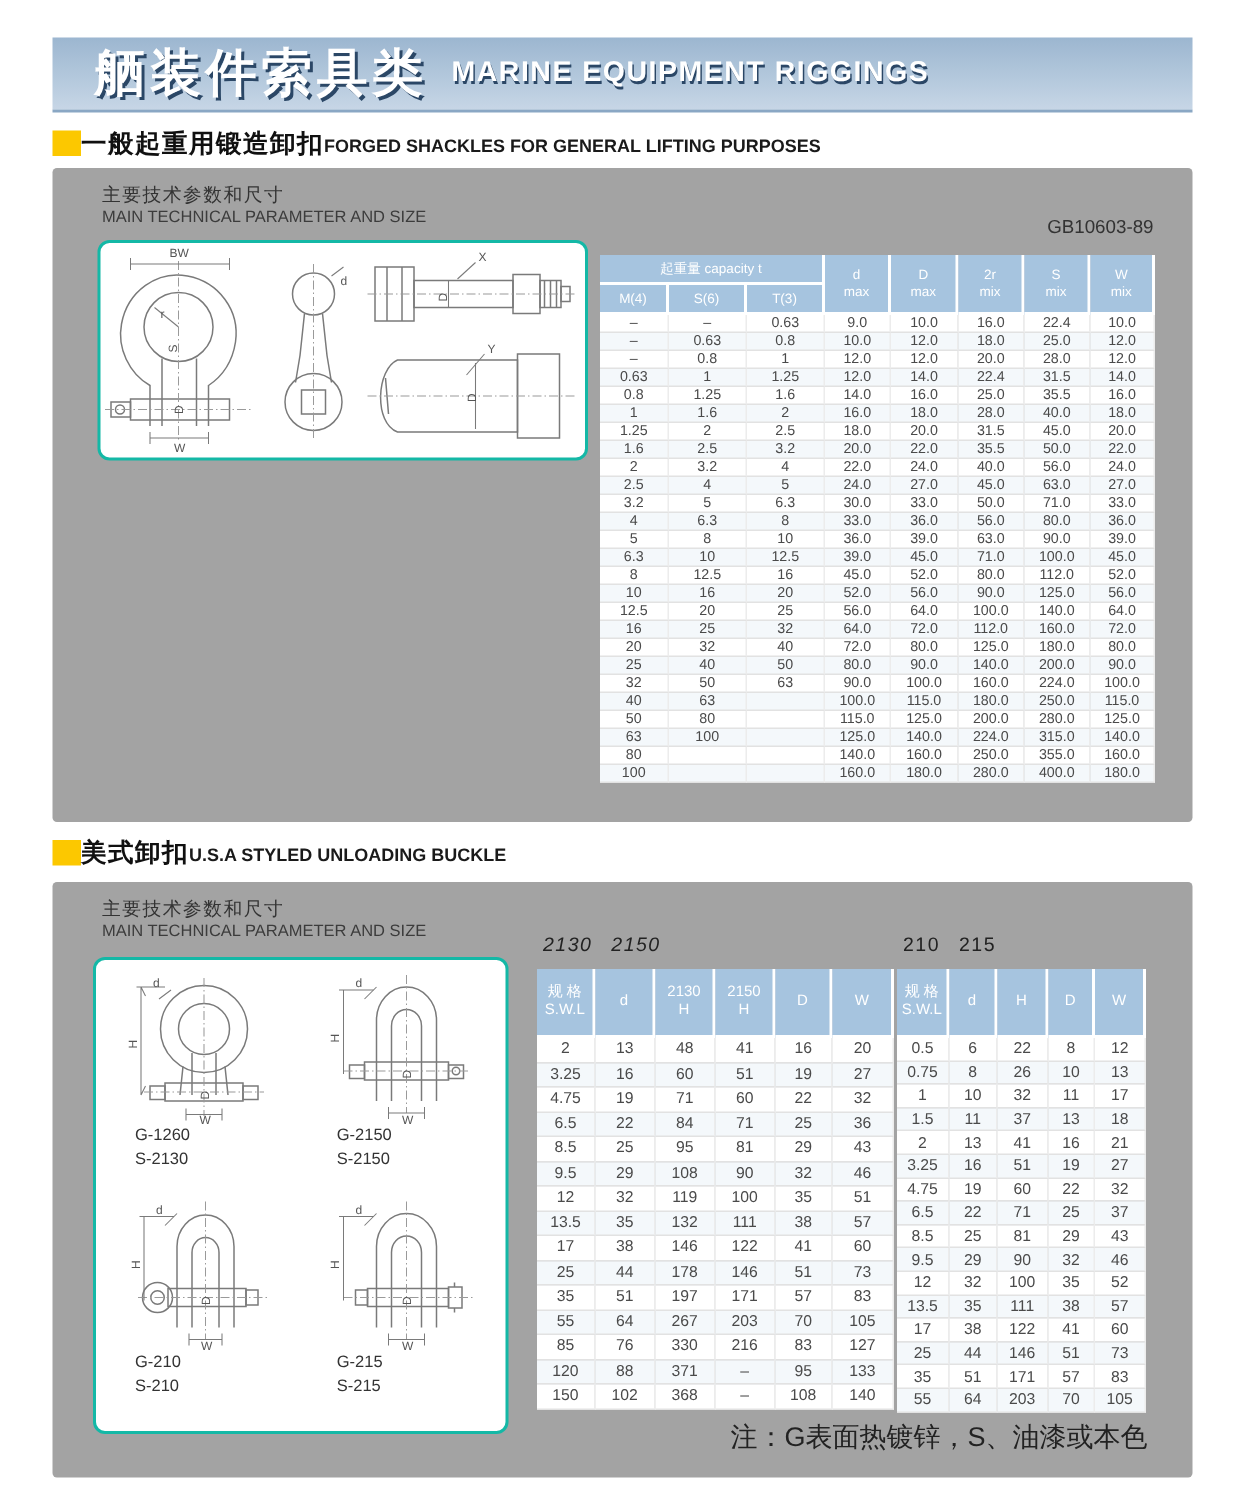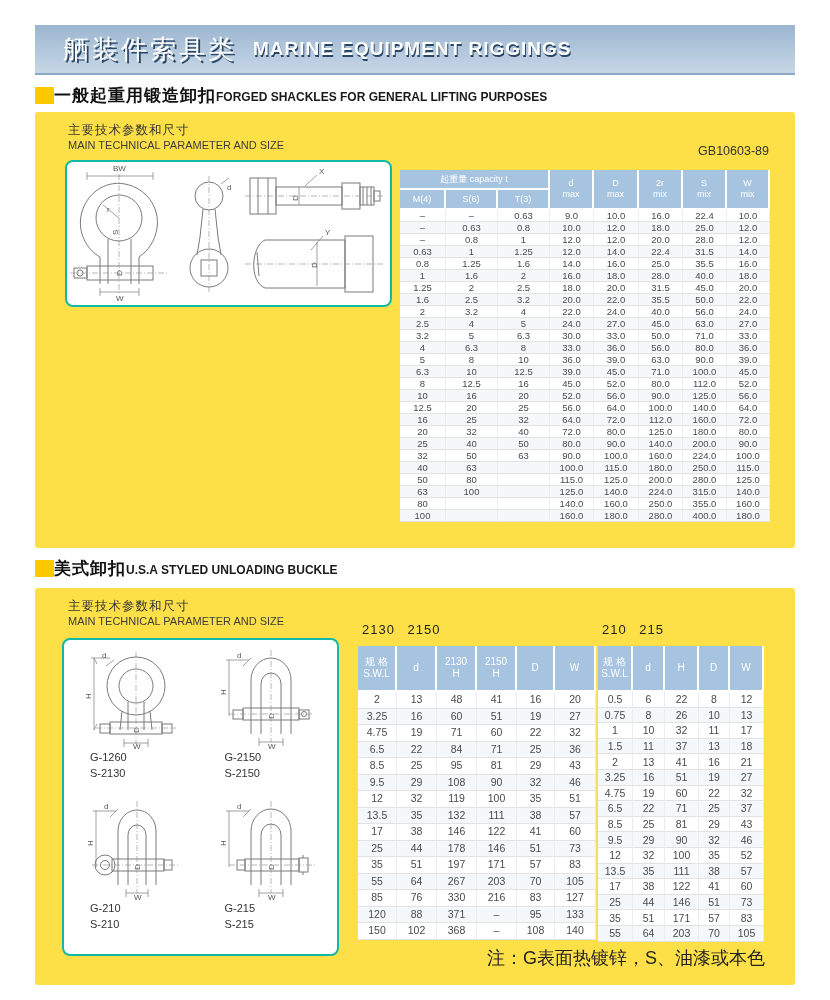--- a/index.html
+++ b/index.html
@@ -9,37 +9,37 @@
     -webkit-font-smoothing:antialiased;
   }
   
   .banner{
     position:absolute;left:35px;top:25px;width:760px;height:50px;
     background:linear-gradient(180deg,#9cb6d0 0%,#b3c8dc 55%,#c7d6e6 100%);
     border-bottom:2px solid #8aa7c4;
     display:flex;align-items:center;padding-left:28px;gap:16px;box-sizing:border-box;
   }
   .banner-zh{
-    font-size:26px;font-weight:normal;color:#ffffff;letter-spacing:3px;
+    font-size:34px;font-weight:bold;color:#ffffff;letter-spacing:3px;
     text-shadow:2px 2px 0 #2b4766;
   }
   .banner-en{
     font-size:19px;font-weight:bold;color:#ffffff;letter-spacing:1px;
     text-shadow:1px 2px 0 #2b4766;
   }
   
   .section-head{
     position:absolute;left:35px;display:flex;align-items:center;gap:0;height:22px;
   }
   .bullet{width:19px;height:17px;background:#fcc800;flex:0 0 auto;}
   .sec-zh{font-size:17px;font-weight:bold;color:#101010;letter-spacing:1px;}
   .sec-en{font-size:12px;font-weight:bold;color:#1a1a1a;padding-top:3px;}
   
   .panel{
-    position:absolute;left:35px;width:760px;background:#fde047;border-radius:3px;
+    position:absolute;left:35px;width:760px;background:#a3a3a3;border-radius:3px;
   }
   #panel1{top:112px;height:436px;}
   #panel2{top:588px;height:397px;}
   .param{position:absolute;left:33px;top:10px;line-height:1.3;}
   .param-zh{font-size:12.5px;color:#333;letter-spacing:1px;}
   .param-en{font-size:11px;color:#3c3c3c;}
   .standard{position:absolute;right:26px;top:32px;font-size:12.5px;color:#333;}
   
   .diagram-box{
     position:absolute;background:#ffffff;border:2px solid #14b8a6;border-radius:8px;
@@ -67,21 +67,21 @@
     border-right:1px solid #ececec;border-bottom:1px solid #e2e2e2;
     box-sizing:border-box;overflow:hidden;
   }
   tbody tr:nth-child(even) td{background:#f4f8fb;}
   
   #table1{position:absolute;left:365px;top:58px;width:370px;}
   #table1 th{font-size:9px;height:20px;padding:1px;}
   #table1 td{font-size:9.5px;height:12px;line-height:11px;padding:0 1px;}
   
   .tbl-label{position:absolute;font-size:13px;color:#222;letter-spacing:1px;word-spacing:8px;}
-  #label-a{left:327px;top:34px;}
+  #label-a{left:327px;top:34px;font-style:italic;}
   #label-b{left:567px;top:34px;}
   #table2{position:absolute;left:323px;top:58px;width:238px;}
   #table3{position:absolute;left:563px;top:58px;width:166px;}
   #table2 th,#table3 th{font-size:10px;height:46px;padding:1px;}
   #table2 td{font-size:10.5px;height:16.5px;line-height:15px;padding:0 1px;}
   #table3 td{font-size:10.5px;height:15.6px;line-height:14px;padding:0 1px;}
   .note{position:absolute;right:30px;top:358px;font-size:18px;color:#222;}
 </style>
 </head>
 <body>

